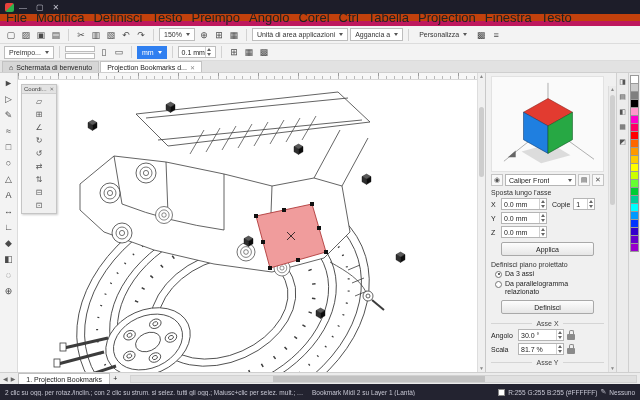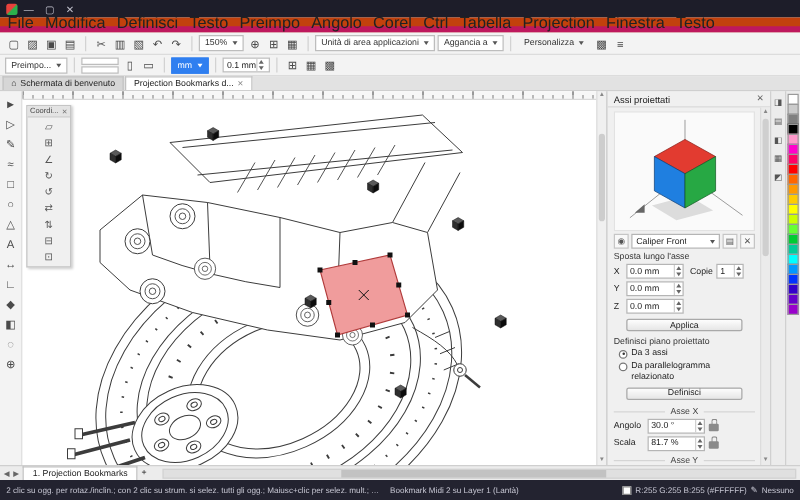--- a/index.html
+++ b/index.html
@@ -385,24 +385,20 @@
       </div>
     </div>
 
     <div class="vscroll">
       <span class="arr">▲</span>
       <span class="thumb"></span>
       <span class="arr b">▼</span>
     </div>
 
     <div class="docker">
-      <div class="docker-header">
-        <span>Assi proiettati</span>
-        <span class="docker-x">✕</span>
-      </div>
       <div class="docker-body">
         <div class="cube-preview">
           <svg viewBox="0 0 113 96" width="100%" height="100%">
             <g stroke="#9a9a9a" stroke-width="0.8">
               <line x1="57" y1="50" x2="12" y2="86"></line>
                 <line x1="57" y1="50" x2="104" y2="84"></line>
                 <line x1="57" y1="50" x2="57" y2="6"></line>
             </g>
             <polygon points="30,76 60,68 80,80 50,88" fill="#dcdcdc"></polygon>
             <polygon points="57,22 82,36 57,50 32,36" fill="#e23b30" stroke="#8a201a" stroke-width="0.6"></polygon>

